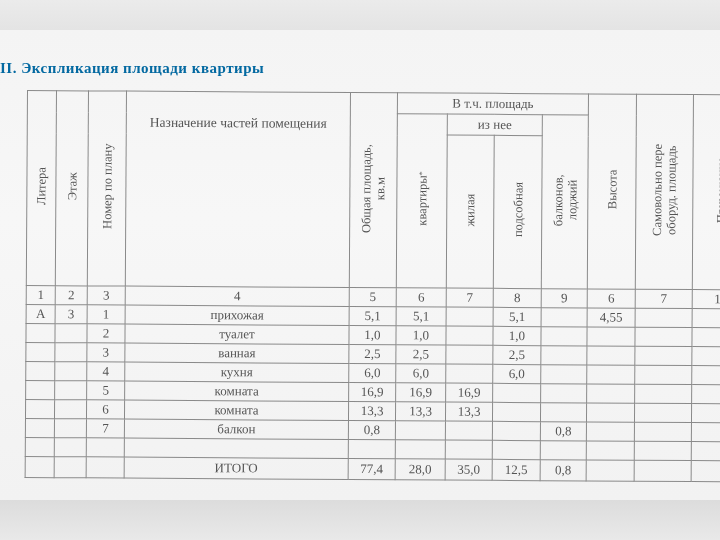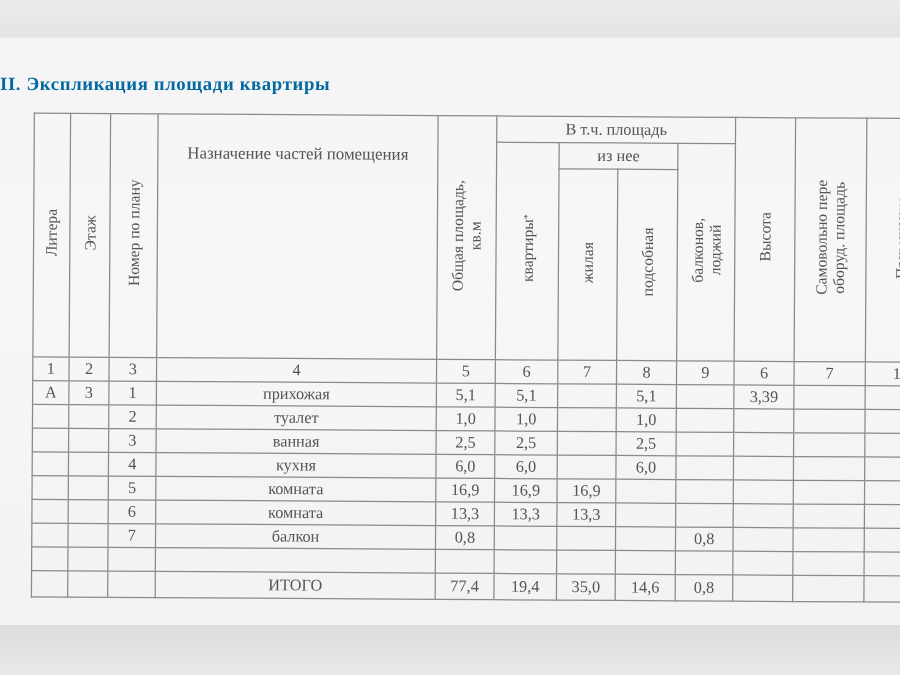--- a/index.html
+++ b/index.html
@@ -176,21 +176,21 @@
   <tr class="data-row">
     <td>А</td>
     <td>3</td>
     <td>1</td>
     <td>прихожая</td>
     <td>5,1</td>
     <td>5,1</td>
     <td></td>
     <td>5,1</td>
     <td></td>
-    <td>3,39</td>
+    <td>4,55</td>
     <td></td>
     <td></td>
   </tr>
   <tr class="data-row">
     <td></td>
     <td></td>
     <td>2</td>
     <td>туалет</td>
     <td>1,0</td>
     <td>1,0</td>
@@ -285,22 +285,22 @@
     <td></td>
     <td></td>
   </tr>
 
   <tr class="total-row">
     <td></td>
     <td></td>
     <td></td>
     <td>ИТОГО</td>
     <td>77,4</td>
-    <td>19,4</td>
+    <td>28,0</td>
     <td>35,0</td>
-    <td>14,6</td>
+    <td>12,5</td>
     <td>0,8</td>
     <td></td>
     <td></td>
     <td></td>
   </tr>
 </tbody>
   </table>
 
 </body></html>

